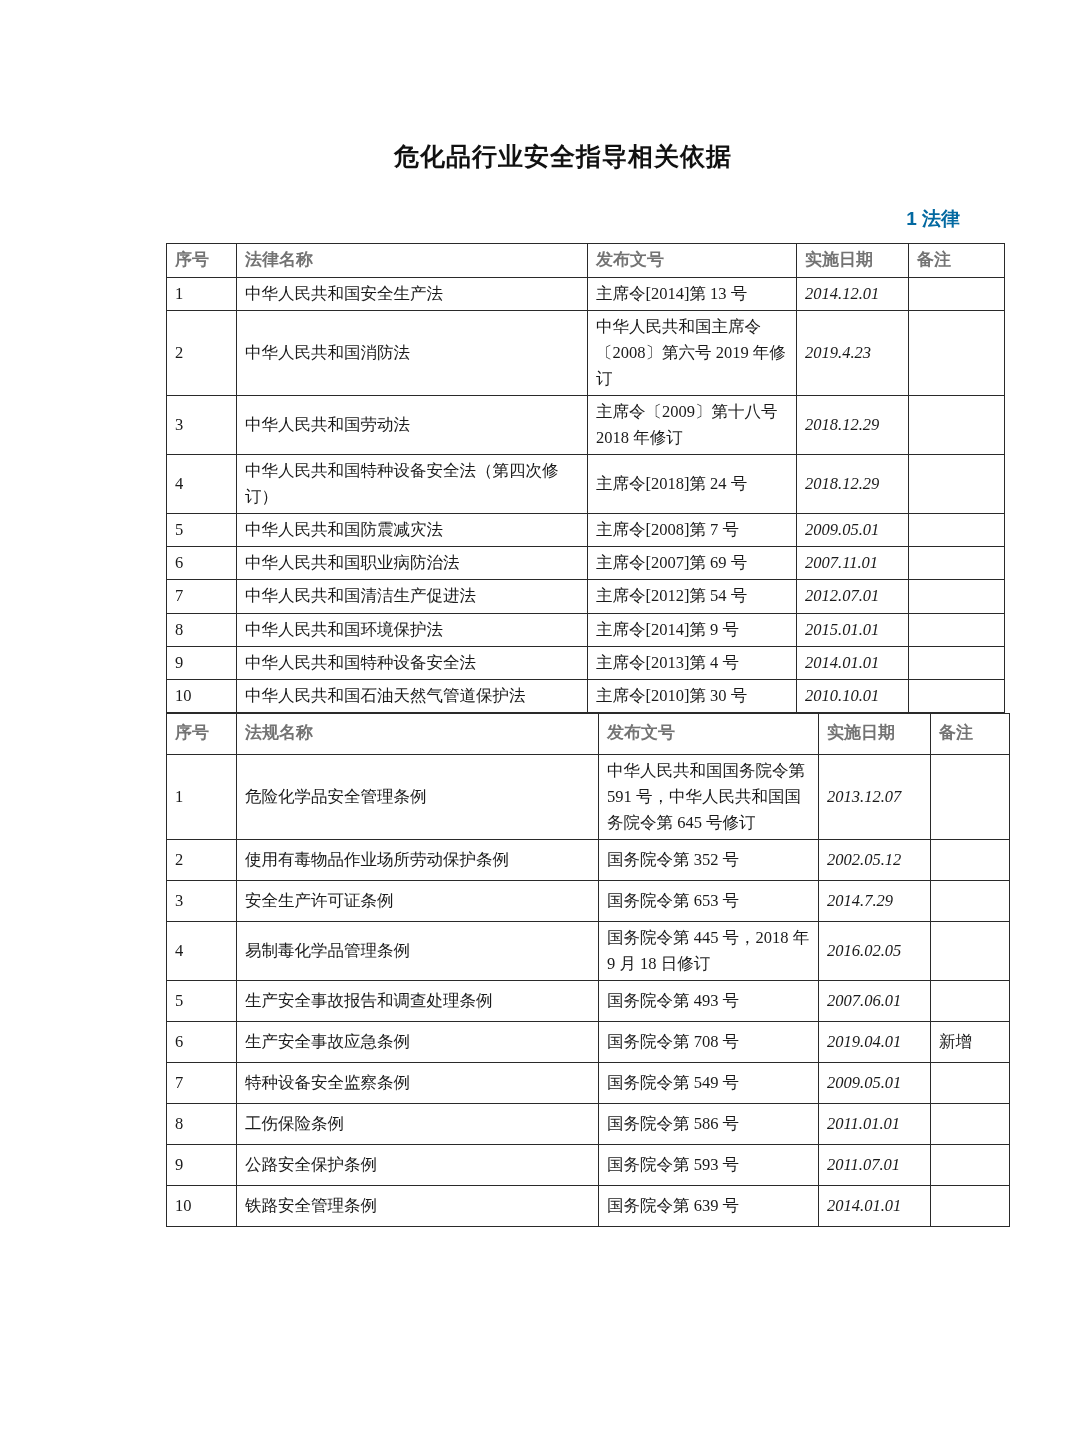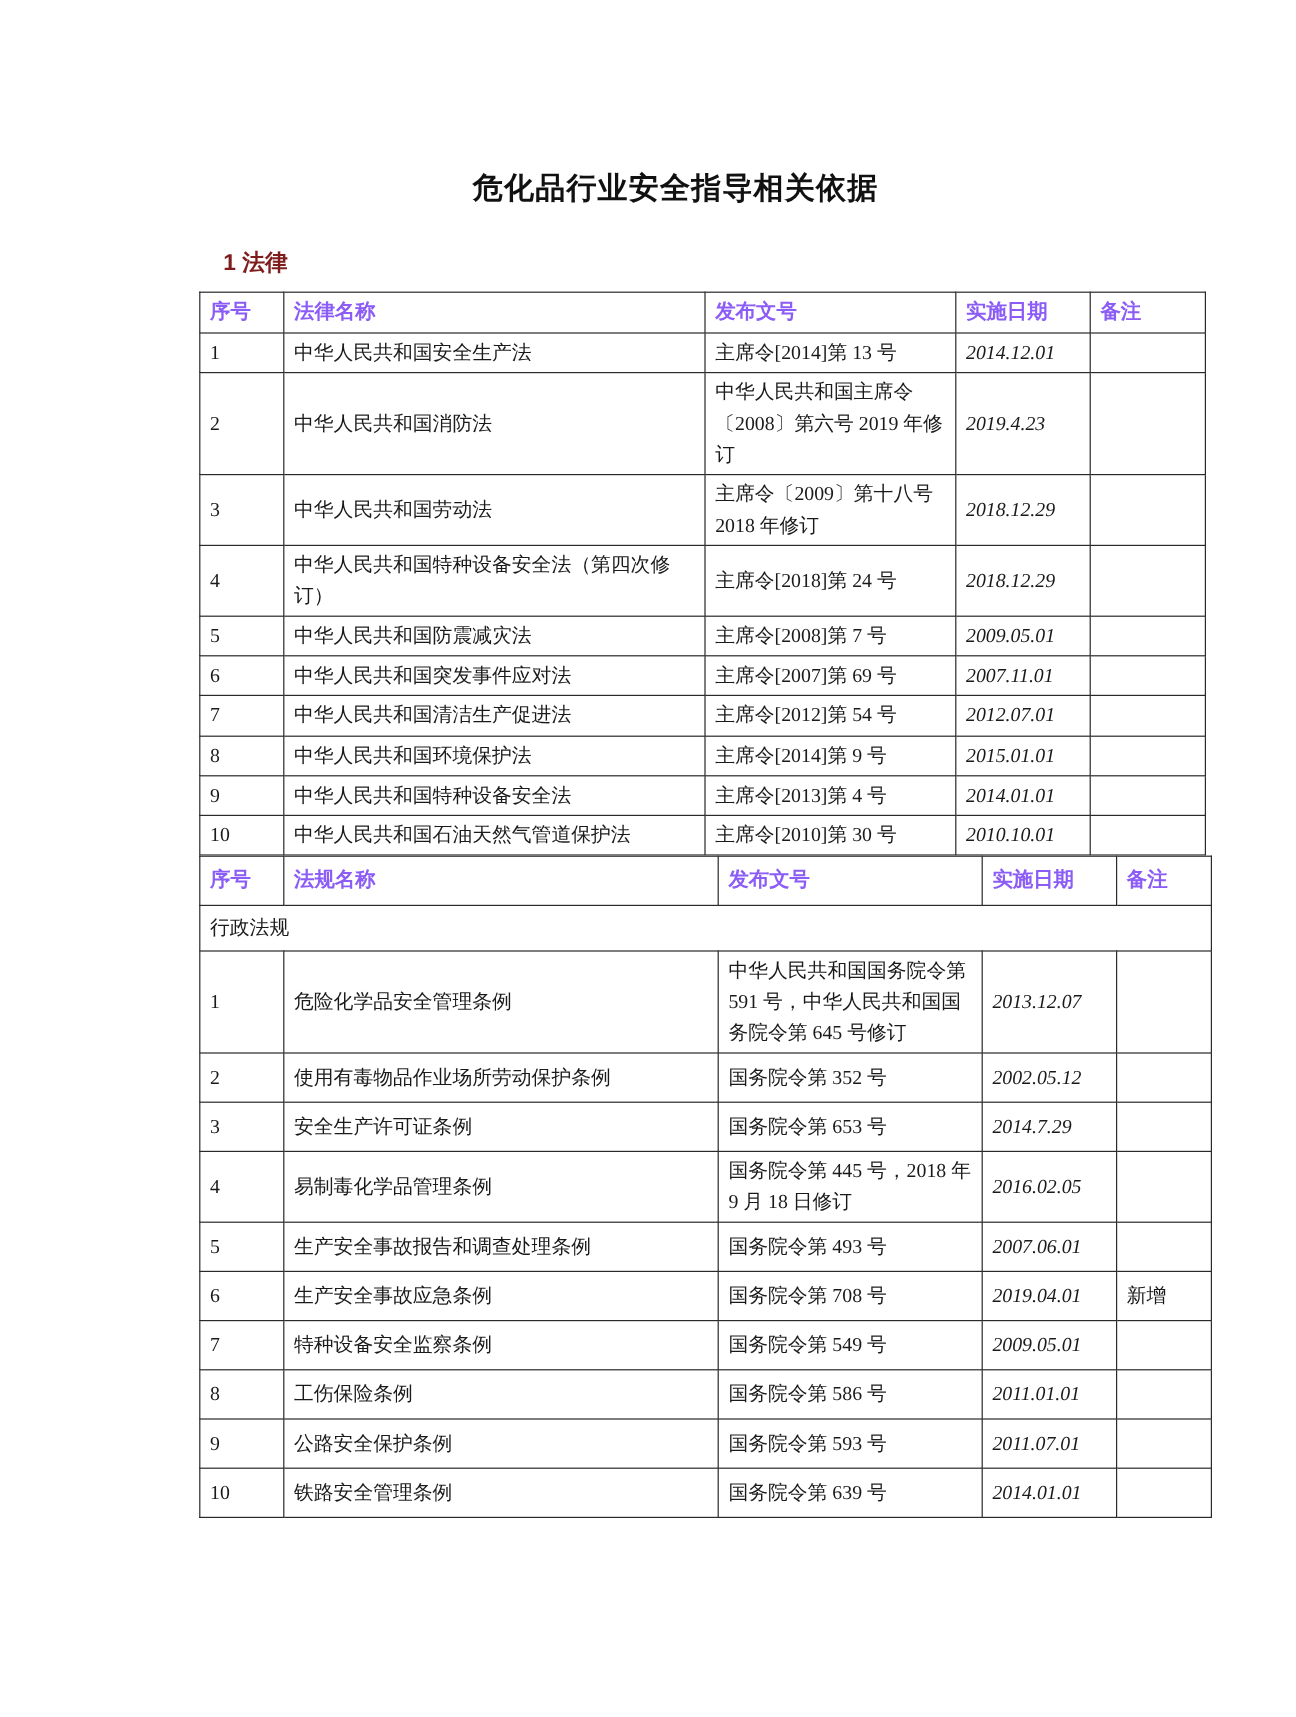--- a/index.html
+++ b/index.html
@@ -27,23 +27,24 @@
     font-weight: bold;
     font-size: 25px;
     letter-spacing: 1px;
     margin: 0;
     padding-top: 140px;
     color: #111;
   }
   .section-heading {
     font-family: "Liberation Sans", "DejaVu Sans", sans-serif;
     font-weight: bold;
-    color: #7f1d1d;
+    color: #0369a1;
     margin: 0;
     padding-left: 20px;
+    text-align: right;
   }
   .section-heading.h1 {
     font-size: 19px;
     padding-top: 33px;
     padding-bottom: 11px;
   }
   .section-heading.h2 {
     font-size: 21px;
     padding-top: 44px;
     padding-bottom: 13px;
@@ -62,21 +63,21 @@
     line-height: 1.58;
     vertical-align: middle;
     color: #1a1a1a;
     font-weight: normal;
     text-align: left;
   }
   table.reg-table thead th {
     font-family: "Liberation Sans", "DejaVu Sans", sans-serif;
     font-weight: bold;
     font-size: 17px;
-    color: #8b5cf6;
+    color: #737373;
   }
   .c-idx { text-align: center; }
   .c-date { text-align: center; font-style: italic; }
   .c-note { text-align: center; }
   
   table#table-laws col.w-idx  { width: 70px; }
   table#table-laws col.w-name { width: 351px; }
   table#table-laws col.w-doc  { width: 209px; }
   table#table-laws col.w-date { width: 112px; }
   table#table-laws col.w-note { width: 96px; }
@@ -154,21 +155,21 @@
       </tr>
       <tr>
         <td class="c-idx">5</td>
         <td>中华人民共和国防震减灾法</td>
         <td>主席令[2008]第 7 号</td>
         <td class="c-date">2009.05.01</td>
         <td class="c-note"></td>
       </tr>
       <tr>
         <td class="c-idx">6</td>
-        <td>中华人民共和国突发事件应对法</td>
+        <td>中华人民共和国职业病防治法</td>
         <td>主席令[2007]第 69 号</td>
         <td class="c-date">2007.11.01</td>
         <td class="c-note"></td>
       </tr>
       <tr>
         <td class="c-idx">7</td>
         <td>中华人民共和国清洁生产促进法</td>
         <td>主席令[2012]第 54 号</td>
         <td class="c-date">2012.07.01</td>
         <td class="c-note"></td>
@@ -209,23 +210,20 @@
     <thead>
       <tr>
         <th class="c-idx">序号</th>
         <th>法规名称</th>
         <th>发布文号</th>
         <th>实施日期</th>
         <th>备注</th>
       </tr>
     </thead>
     <tbody>
-      <tr class="group-row">
-        <td colspan="5">行政法规</td>
-      </tr>
       <tr>
         <td class="c-idx">1</td>
         <td>危险化学品安全管理条例</td>
         <td class="multiline">中华人民共和国国务院令第 591 号，中华人民共和国国务院令第 645 号修订</td>
         <td class="c-date">2013.12.07</td>
         <td class="c-note"></td>
       </tr>
       <tr>
         <td class="c-idx">2</td>
         <td>使用有毒物品作业场所劳动保护条例</td>

